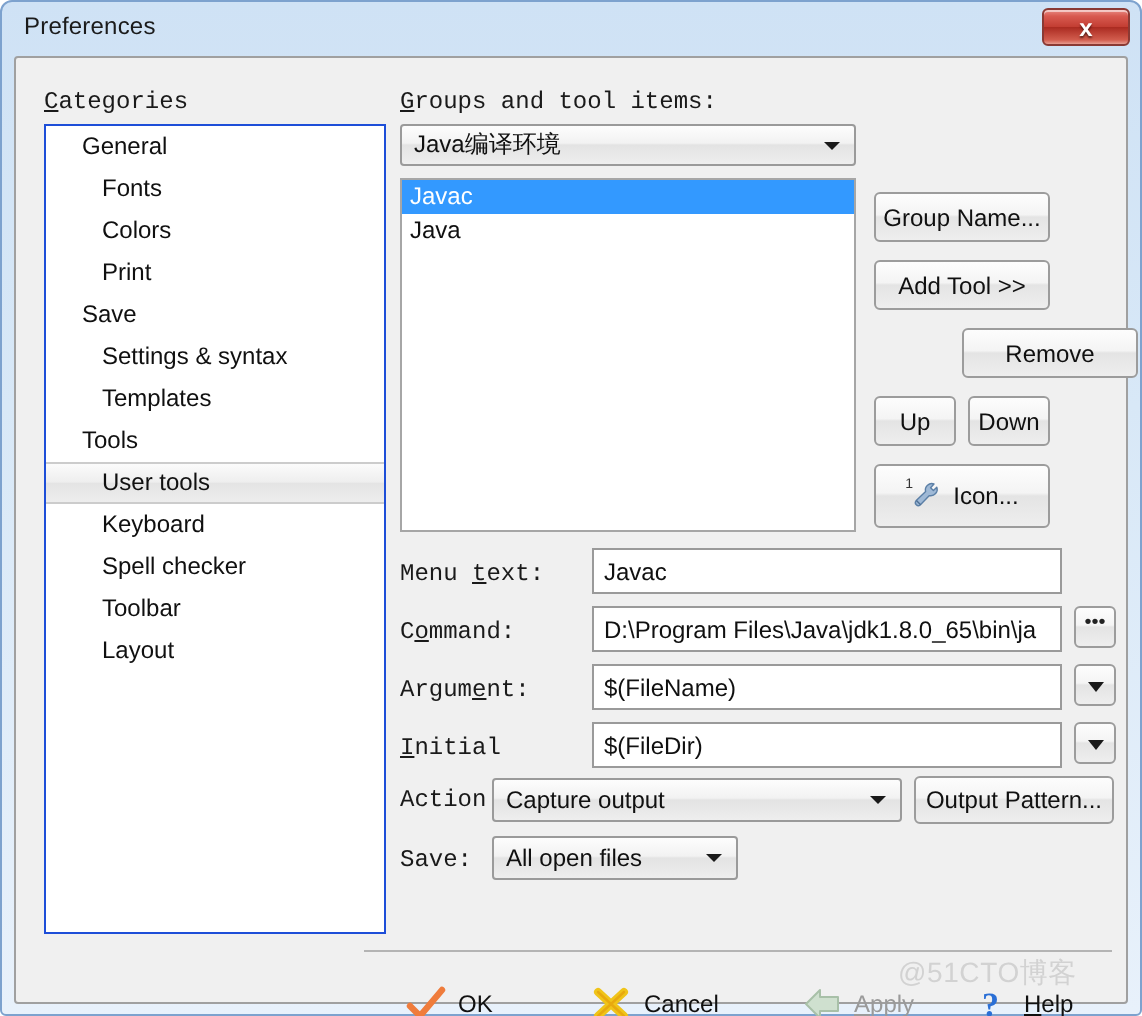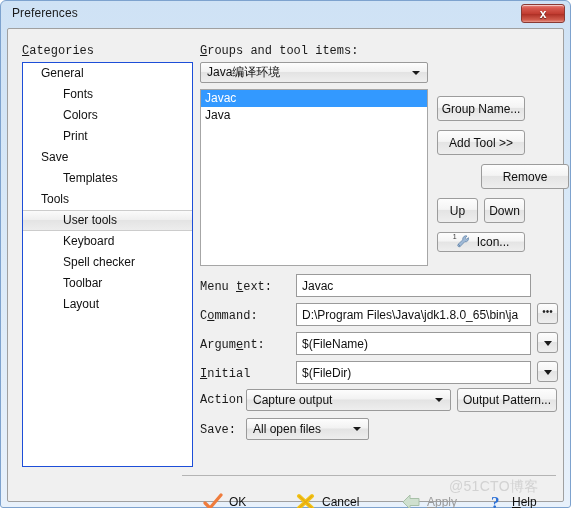--- a/index.html
+++ b/index.html
@@ -73,21 +73,21 @@
     border: 1px solid #1d4ed8;
     overflow: hidden;
   }
   .tree-item {
     position: relative;
     height: 21px; line-height: 21px;
     font-size: 12px; color: #101010;
     white-space: nowrap; cursor: default;
   }
   .tree-item.lvl0 { padding-left: 18px; }
-  .tree-item.lvl1 { padding-left: 40px; }
+  .tree-item.lvl1 { padding-left: 28px; }
   .tree-item.sel {
     background: linear-gradient(to bottom, #fbfbfb 0%, #eeeeee 48%, #e4e4e4 50%, #ededed 100%);
     border-top: 1px solid #cccccc;
     border-bottom: 1px solid #cccccc;
     height: 21px; line-height: 19px;
   }
 
   
   #groups-label { left: 192px; top: 15px; }
 
@@ -138,21 +138,21 @@
     font-size: 12px; color: #101010;
     display: flex; align-items: center; justify-content: center;
     white-space: nowrap; cursor: pointer;
     font-family: "Liberation Sans", sans-serif;
   }
   #btn-group-name { left: 429px; top: 67px;  width: 88px; height: 25px; }
   #btn-add-tool   { left: 429px; top: 101px; width: 88px; height: 25px; }
   #btn-remove     { left: 429px; top: 135px; width: 88px; height: 25px; margin-left: 44px; }
   #btn-up         { left: 429px; top: 169px; width: 41px; height: 25px; }
   #btn-down       { left: 476px; top: 169px; width: 41px; height: 25px; }
-  #btn-icon       { left: 429px; top: 203px; width: 88px; height: 20px; }
+  #btn-icon       { left: 429px; top: 203px; width: 88px; height: 32px; }
 
   #btn-icon .icon-wrap { position: relative; width: 20px; height: 16px; margin-right: 4px; }
   #btn-icon .sup {
     position: absolute; left: 0; top: -1px;
     font-size: 7px; color: #333;
   }
 
   
   .field {
     position: absolute;
@@ -249,20 +249,21 @@
 
   <div id="client">
 
     <div class="static-label" id="categories-label"><span class="mn">C</span><span>ategories</span></div>
     <div id="categories-tree">
         <div class="tree-item lvl0"><span>General</span></div>
         <div class="tree-item lvl1"><span>Fonts</span></div>
         <div class="tree-item lvl1"><span>Colors</span></div>
         <div class="tree-item lvl1"><span>Print</span></div>
         <div class="tree-item lvl0"><span>Save</span></div>
+        <div class="tree-item lvl1"><span>Settings &amp; syntax</span></div>
         <div class="tree-item lvl1"><span>Templates</span></div>
         <div class="tree-item lvl0"><span>Tools</span></div>
         <div class="tree-item lvl1 sel"><span>User tools</span></div>
         <div class="tree-item lvl1"><span>Keyboard</span></div>
         <div class="tree-item lvl1"><span>Spell checker</span></div>
         <div class="tree-item lvl1"><span>Toolbar</span></div>
         <div class="tree-item lvl1"><span>Layout</span></div>
       </div>
 
     <div class="static-label" id="groups-label"><span class="mn">G</span><span>roups and tool items:</span></div>

